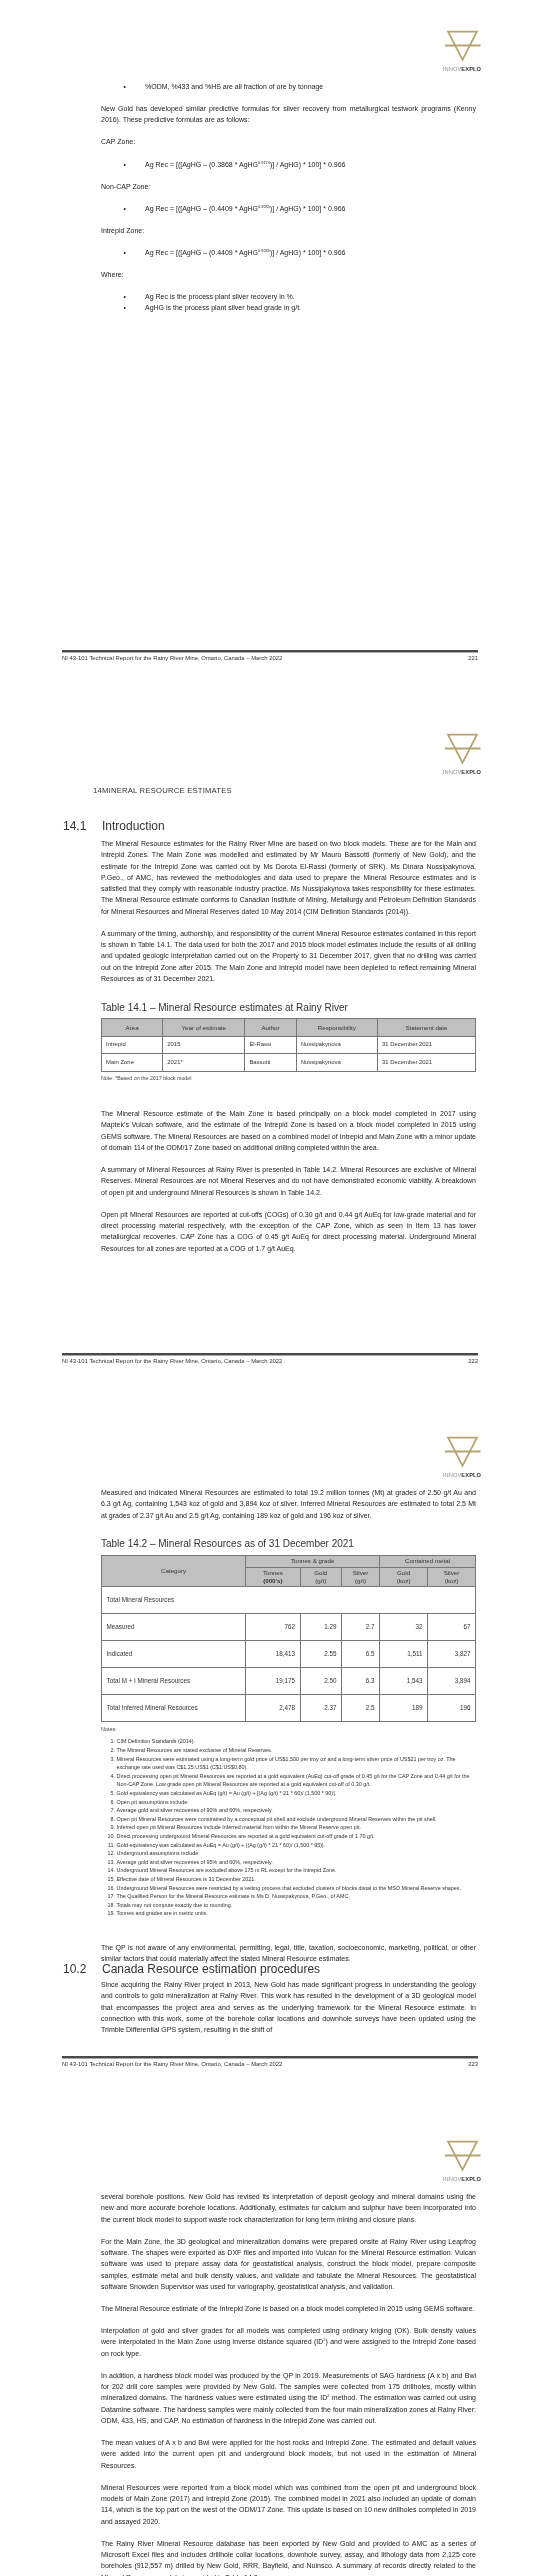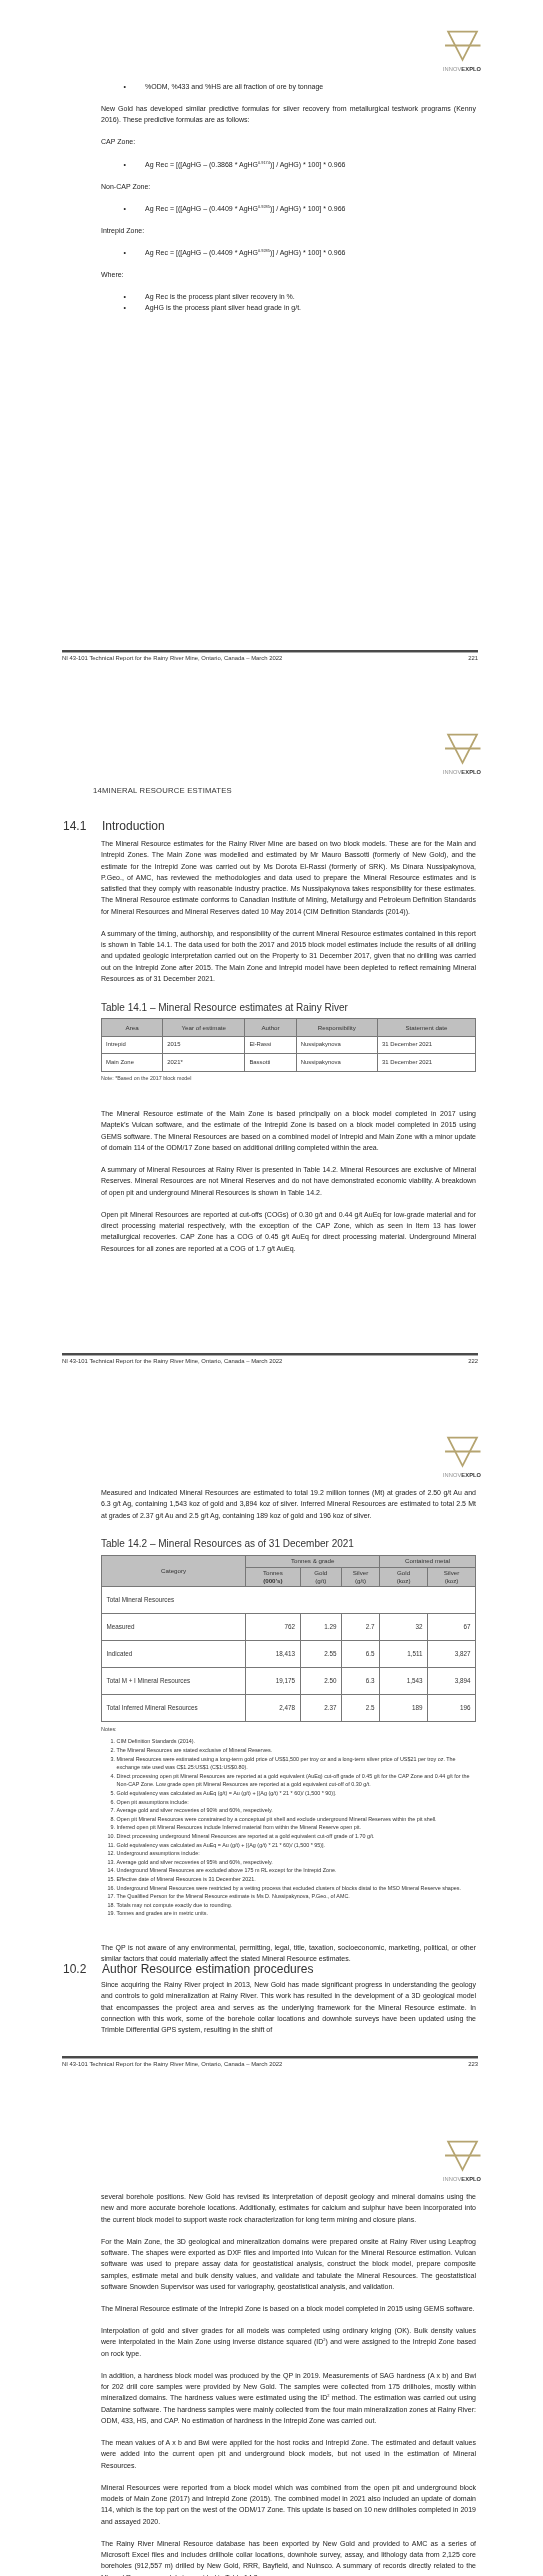--- a/index.html
+++ b/index.html
@@ -230,21 +230,21 @@
       <li>Underground Mineral Resources are excluded above 175 m RL except for the Intrepid Zone.</li>
       <li>Effective date of Mineral Resources is 31 December 2021.</li>
       <li>Underground Mineral Resources were restricted by a vetting process that excluded clusters of blocks distal to the MSO Mineral Reserve shapes.</li>
       <li>The Qualified Person for the Mineral Resource estimate is Ms D. Nussipakynova, P.Geo., of AMC.</li>
       <li>Totals may not compute exactly due to rounding.</li>
       <li>Tonnes and grades are in metric units.</li>
     </ol>
     <p style="margin-top:24px;">The QP is not aware of any environmental, permitting, legal, title, taxation, socioeconomic, marketing, political, or other similar factors that could materially affect the stated Mineral Resource estimates.</p>
   </div>
 
-  <div class="h2" style="top:556px;"><span class="num">10.2</span><span>Author Resource estimation procedures</span></div>
+  <div class="h2" style="top:556px;"><span class="num">10.2</span><span>Canada Resource estimation procedures</span></div>
   <div class="content" style="top:573px;">
     <p>Since acquiring the Rainy River project in 2013, New Gold has made significant progress in understanding the geology and controls to gold mineralization at Rainy River. This work has resulted in the development of a 3D geological model that encompasses the project area and serves as the underlying framework for the Mineral Resource estimate. In connection with this work, some of the borehole collar locations and downhole surveys have been updated using the Trimble Differential GPS system, resulting in the shift of</p>
   </div>
 
   <div class="footer" style="top:650px;">
     <div class="rule"></div>
     <div class="ft">
         <span>NI 43-101 Technical Report for the Rainy River Mine, Ontario, Canada – March 2022</span>
         <span>223</span>
       </div>

